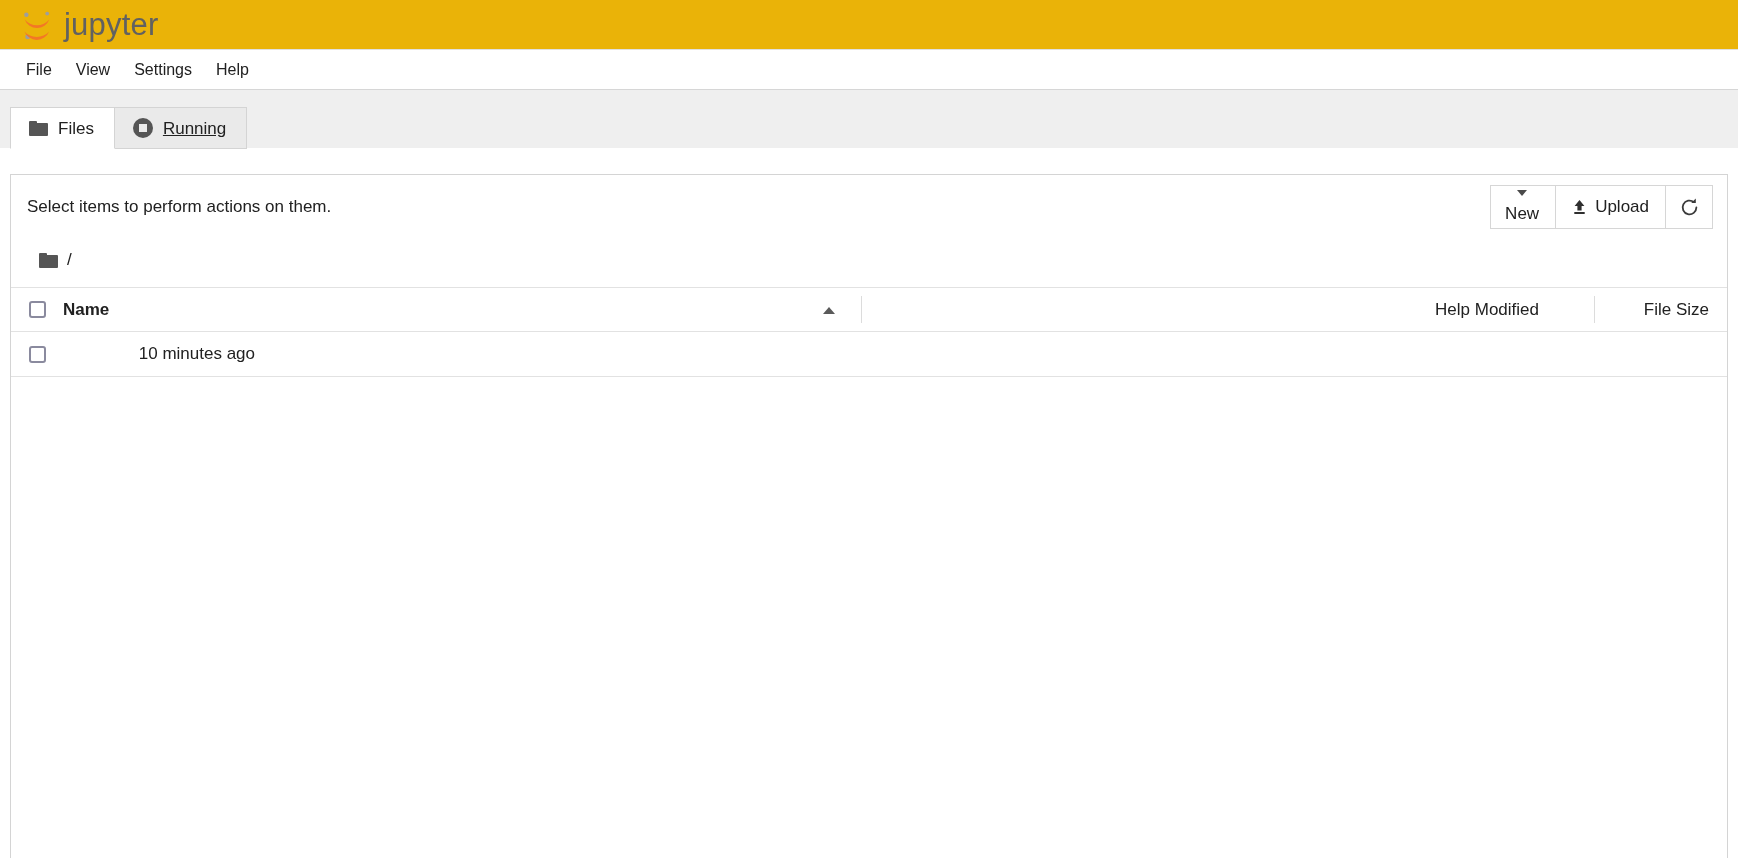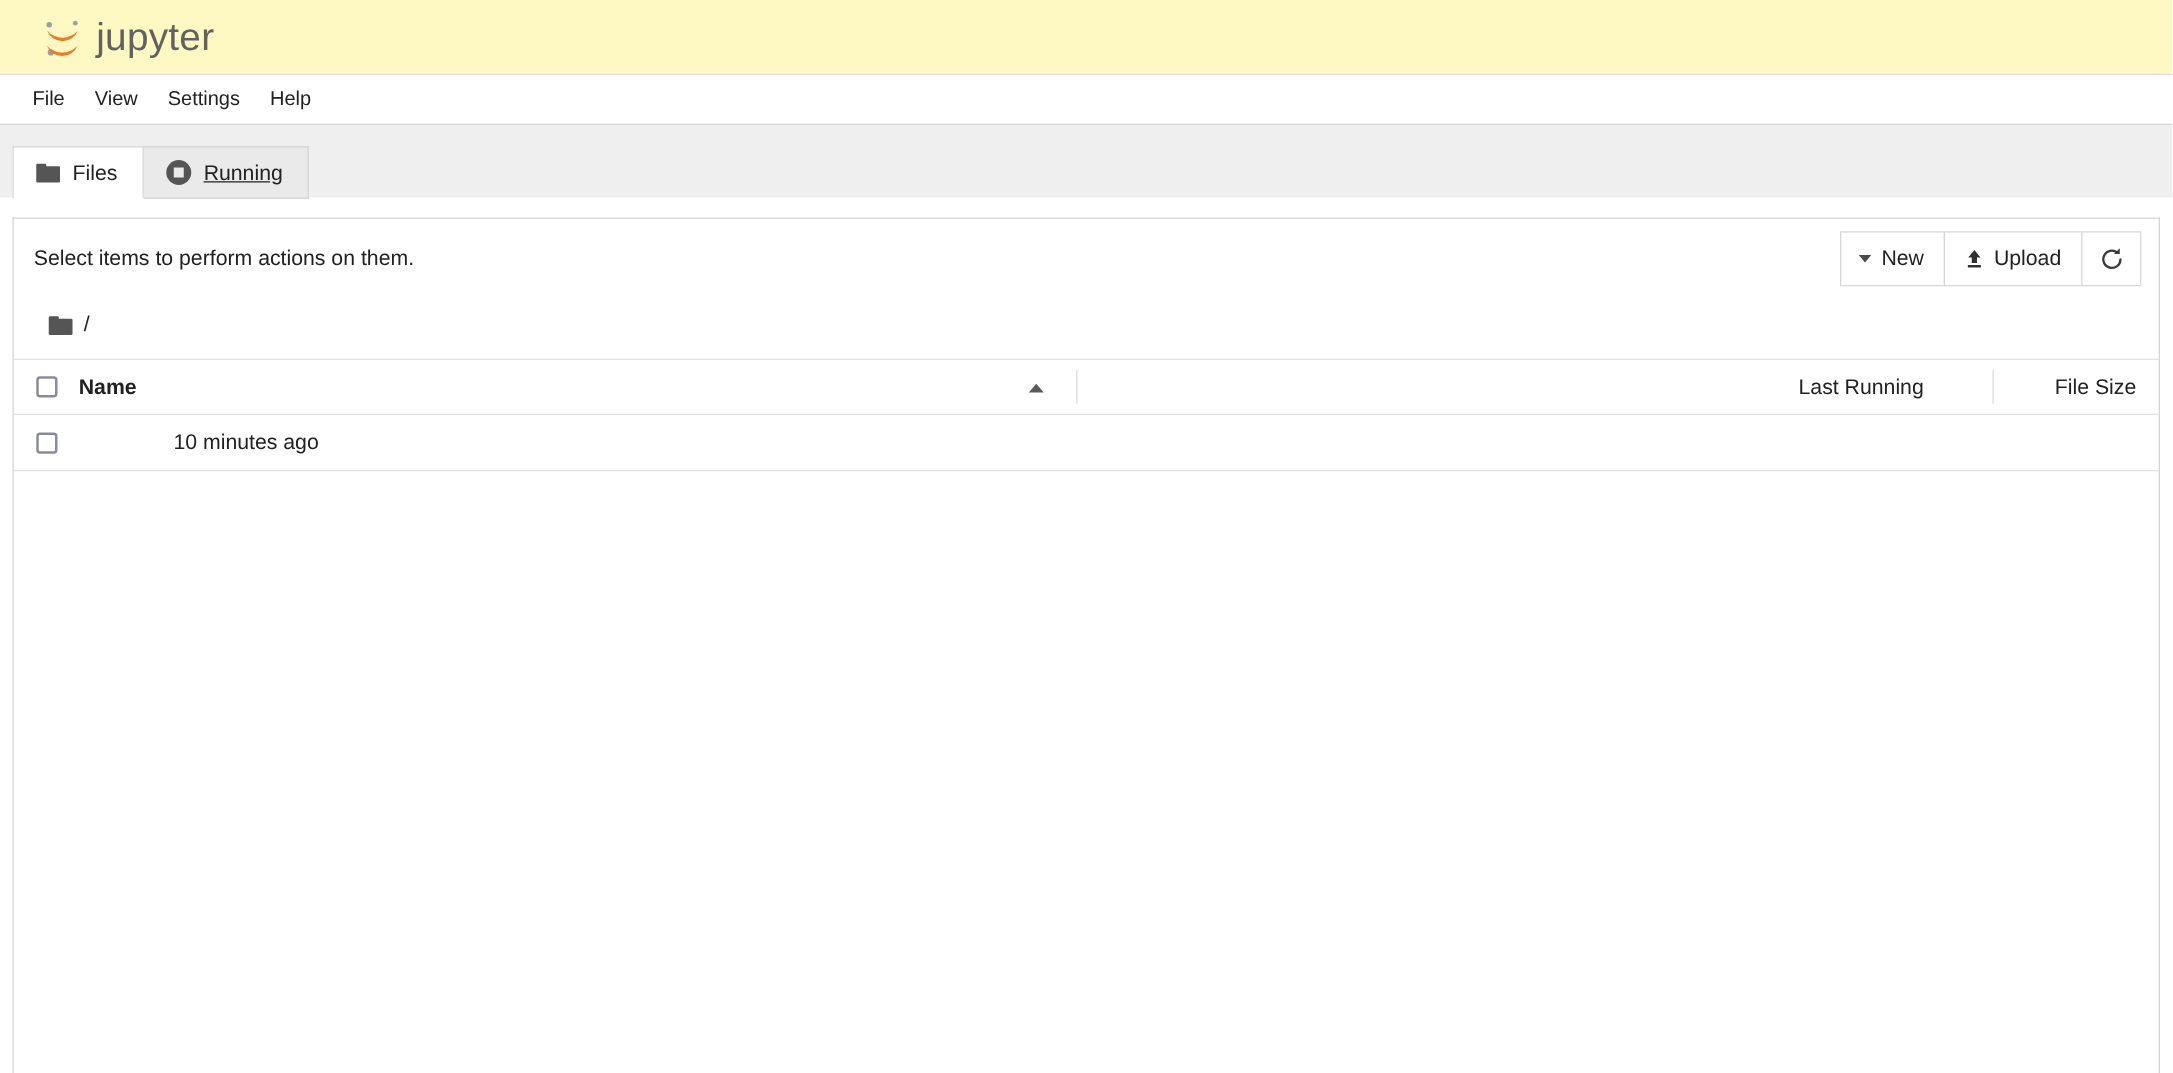--- a/index.html
+++ b/index.html
@@ -9,25 +9,25 @@
     height: 858px;
     overflow: hidden;
     background: #ffffff;
     font-family: "Liberation Sans", sans-serif;
     color: #212121;
     -webkit-font-smoothing: antialiased;
   }
 
   
   #logo-bar {
-    height: 60px;
-    background: #fef9c3;
-    display: flex;
-    align-items: center;
-    padding-left: 33px;
+    height: 50px;
+    background: #eab308;
+    display: flex;
+    align-items: center;
+    padding-left: 20px;
     box-sizing: border-box;
     border-bottom: 1px solid #e0e0e0;
   }
   #logo-mark {
     width: 34px;
     height: 34px;
     margin-right: 10px;
     flex: 0 0 auto;
   }
   #logo-word {
@@ -169,21 +169,21 @@
     align-items: center;
     justify-content: center;
     gap: 8px;
     font-size: 17px;
     color: #212121;
     padding: 0 16px;
     box-sizing: border-box;
     cursor: pointer;
     margin-left: -1px;
   }
-  #new-button { padding-left: 14px; }
+  #new-button { padding-left: 14px; flex-direction: column; }
   #refresh-button { width: 48px; padding: 0; }
 
   .caret-down {
     width: 0; height: 0;
     border-left: 5.5px solid transparent;
     border-right: 5.5px solid transparent;
     border-top: 6px solid #4a4a4a;
     display: block;
   }
 
@@ -351,21 +351,21 @@
   <div id="file-table">
 
     <div class="row" id="header-row">
       <div class="cb-cell">
         <span class="checkbox"></span>
       </div>
       <div class="name-cell">
         <span class="name-text">Name</span>
         <span class="sort-caret"></span>
       </div>
-      <div class="modified-cell">Last Running</div>
+      <div class="modified-cell">Help Modified</div>
       <div class="size-cell">File Size</div>
       <div class="col-divider" id="divider-1"></div>
       <div class="col-divider" id="divider-2"></div>
     </div>
 
     <div id="rows">
       <div class="row">
         <div class="cb-cell">
           <span class="checkbox"></span>
         </div>

